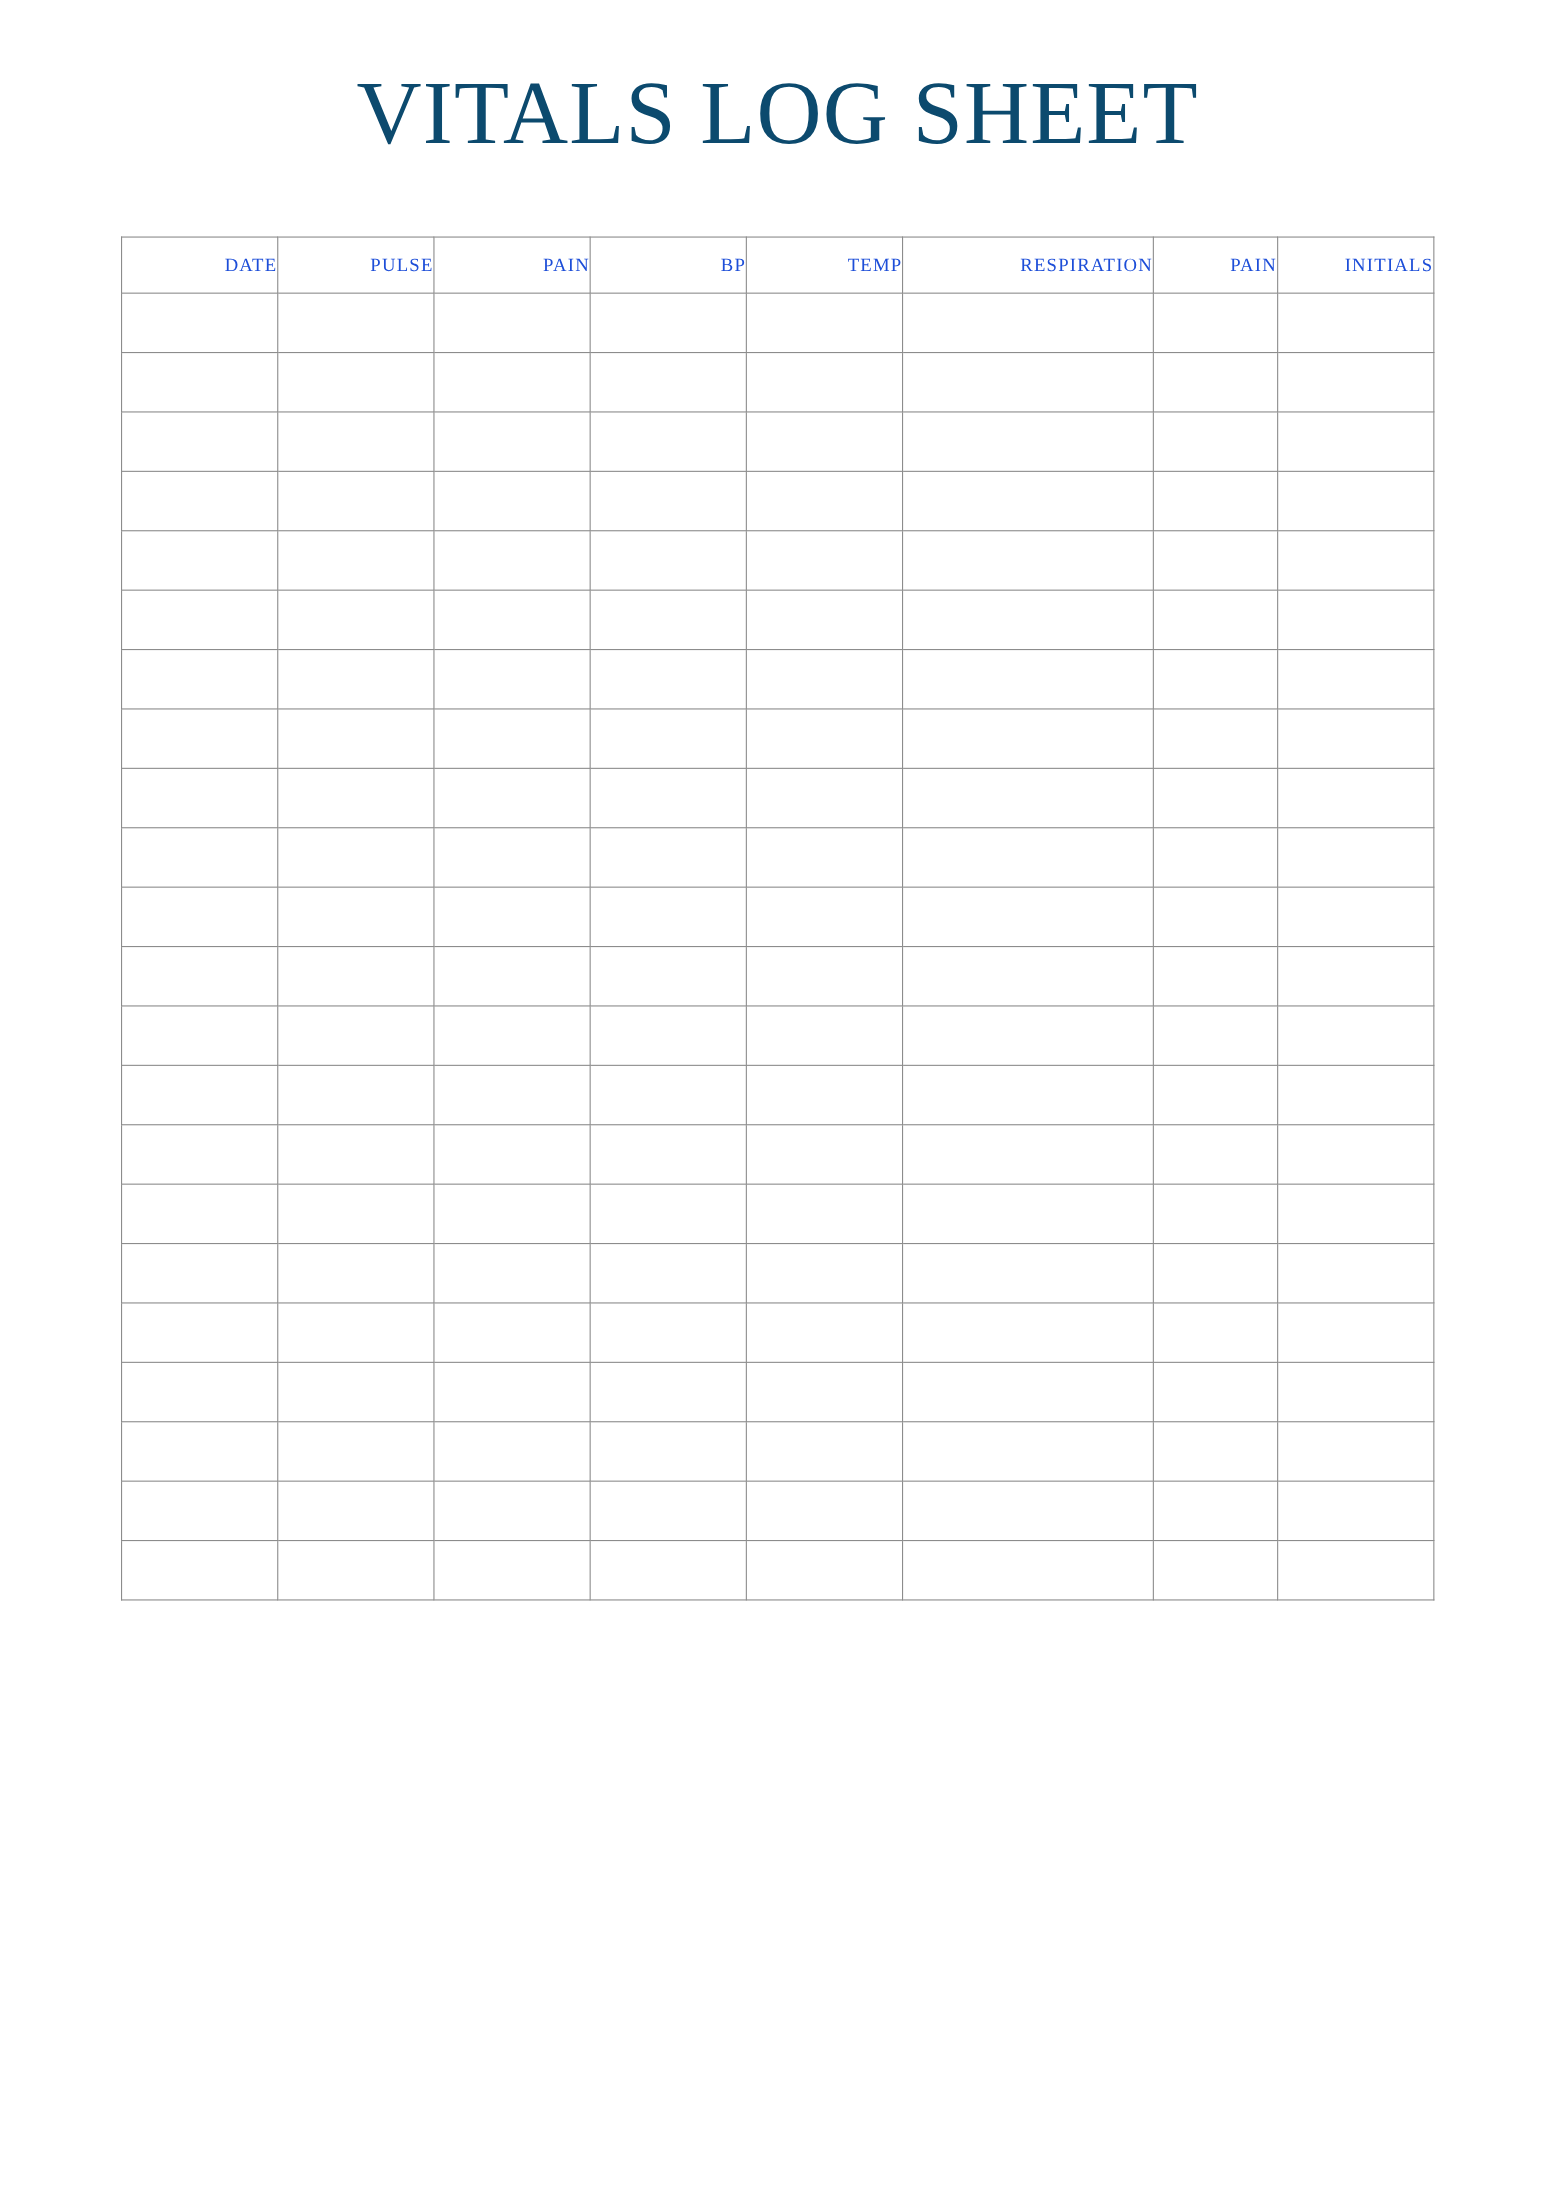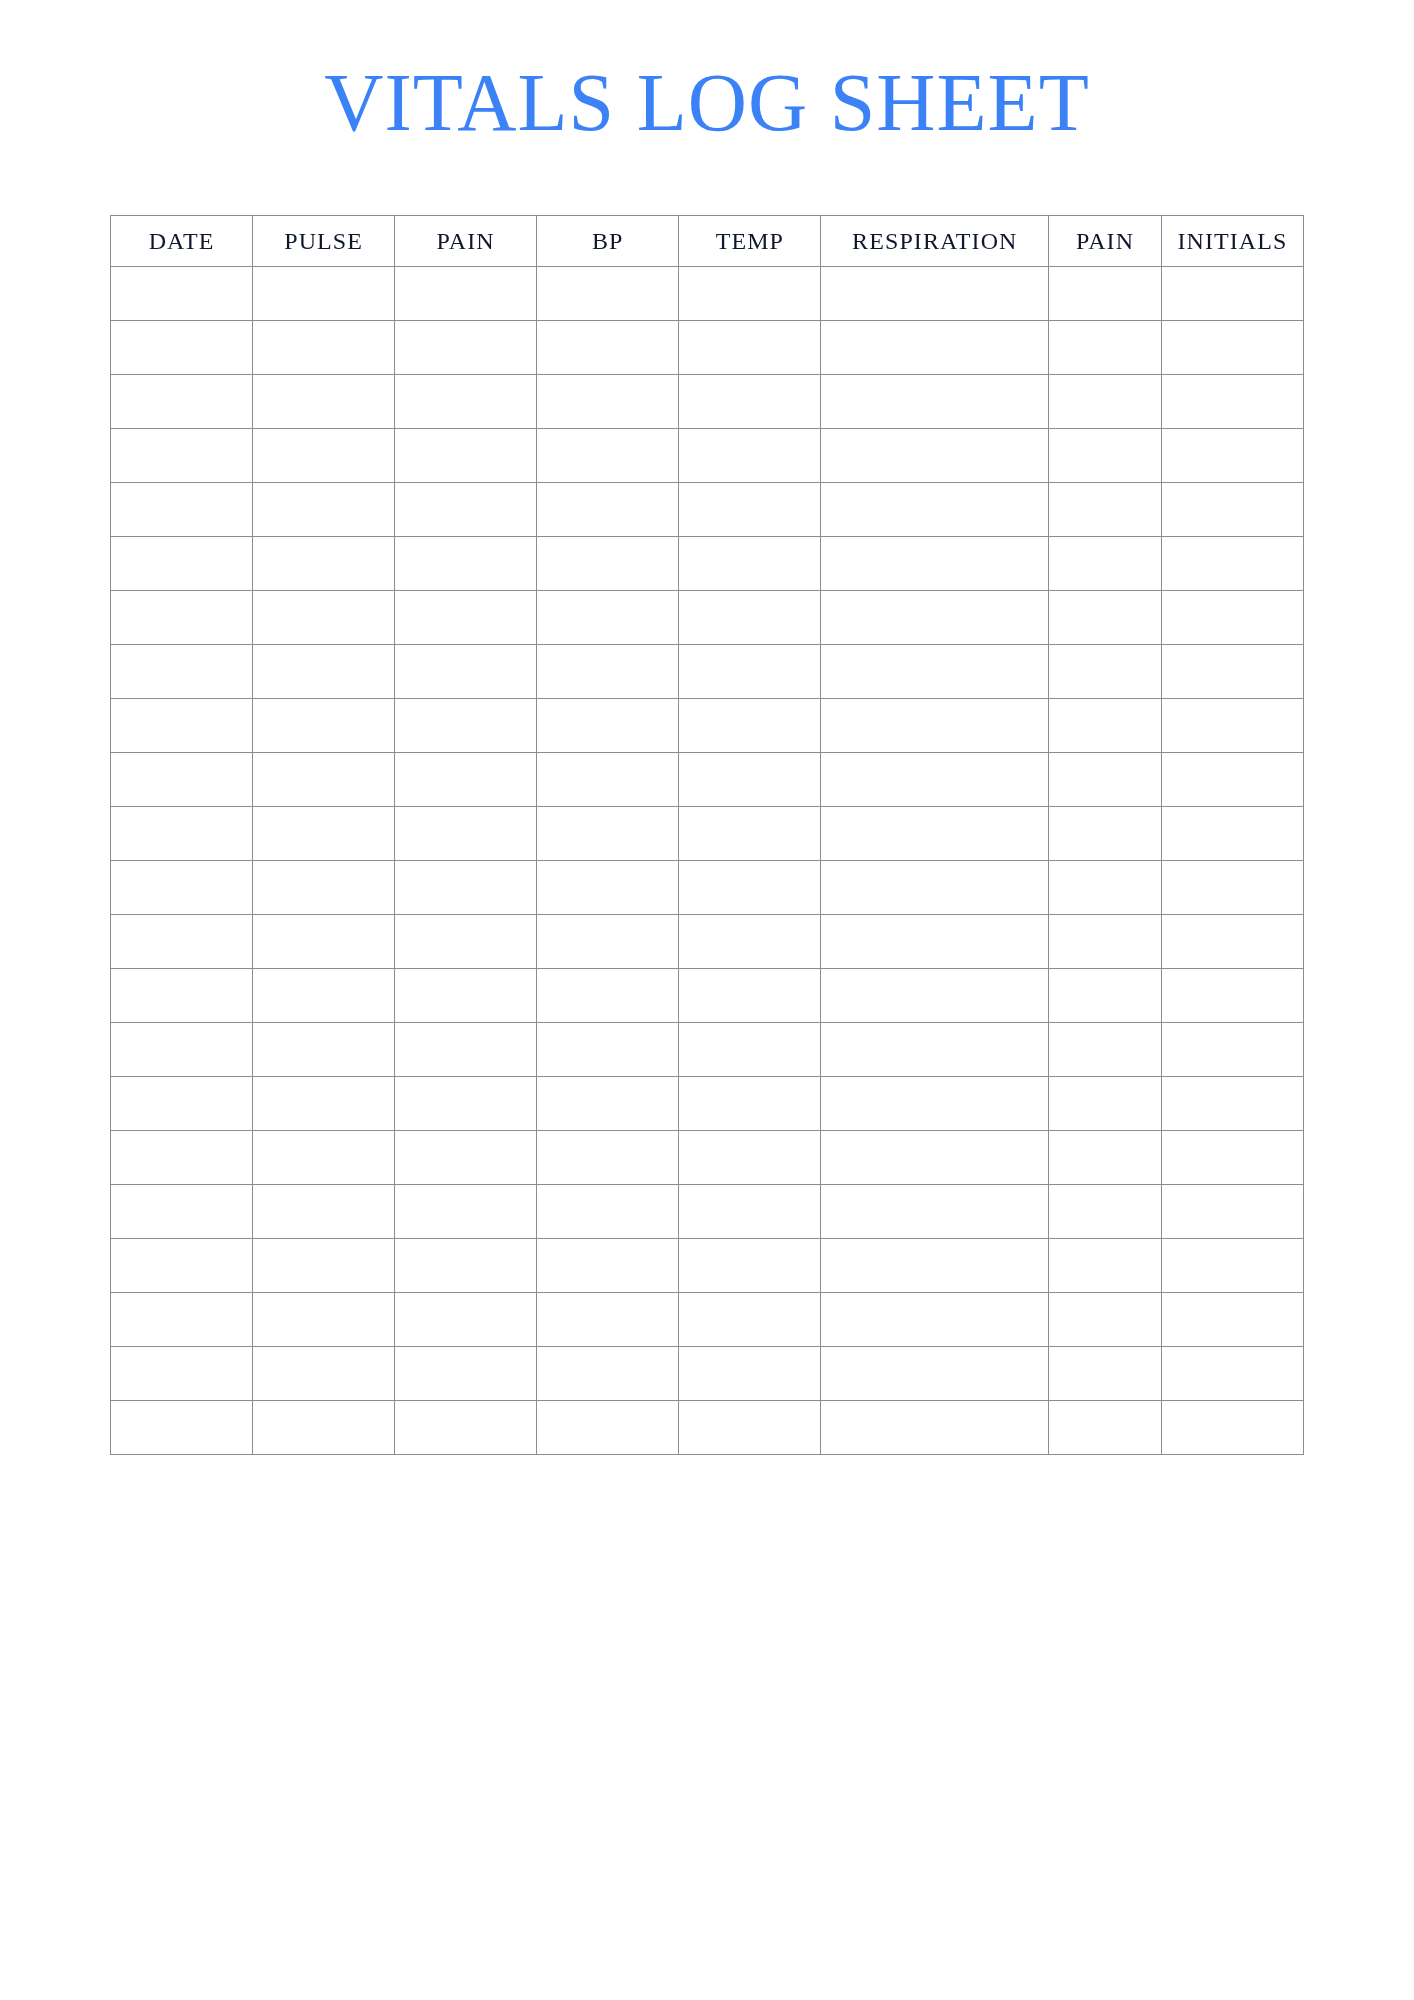--- a/index.html
+++ b/index.html
@@ -25,21 +25,21 @@
   }
   .title {
     text-align: center;
     font-family: "Liberation Serif", serif;
     font-weight: 400;
     font-size: 82px;
     letter-spacing: 1px;
     line-height: 1;
     margin: 0;
     padding-top: 62px;
-    color: #3b82f6;
+    color: #0c4a6e;
     white-space: nowrap;
   }
   .table-wrap {
     position: absolute;
     left: 110px;
     top: 215px;
     width: 1194px;
   }
   table.vitals {
     border-collapse: collapse;
@@ -47,24 +47,24 @@
     table-layout: fixed;
   }
   table.vitals th,
   table.vitals td {
     border: 1px solid #8c8c8c;
     padding: 0;
   }
   table.vitals th {
     height: 50px;
     font-weight: 400;
-    font-size: 24px;
+    font-size: 17px;
     letter-spacing: 1.1px;
-    color: #0f172a;
-    text-align: center;
+    color: #1d4ed8;
+    text-align: right;
     vertical-align: middle;
     font-family: "Liberation Serif", serif;
   }
   table.vitals td {
     height: 53px;
   }
   
   col.c-date       { width: 116px; }
   col.c-weight     { width: 116px; }
   col.c-temp       { width: 116px; }

